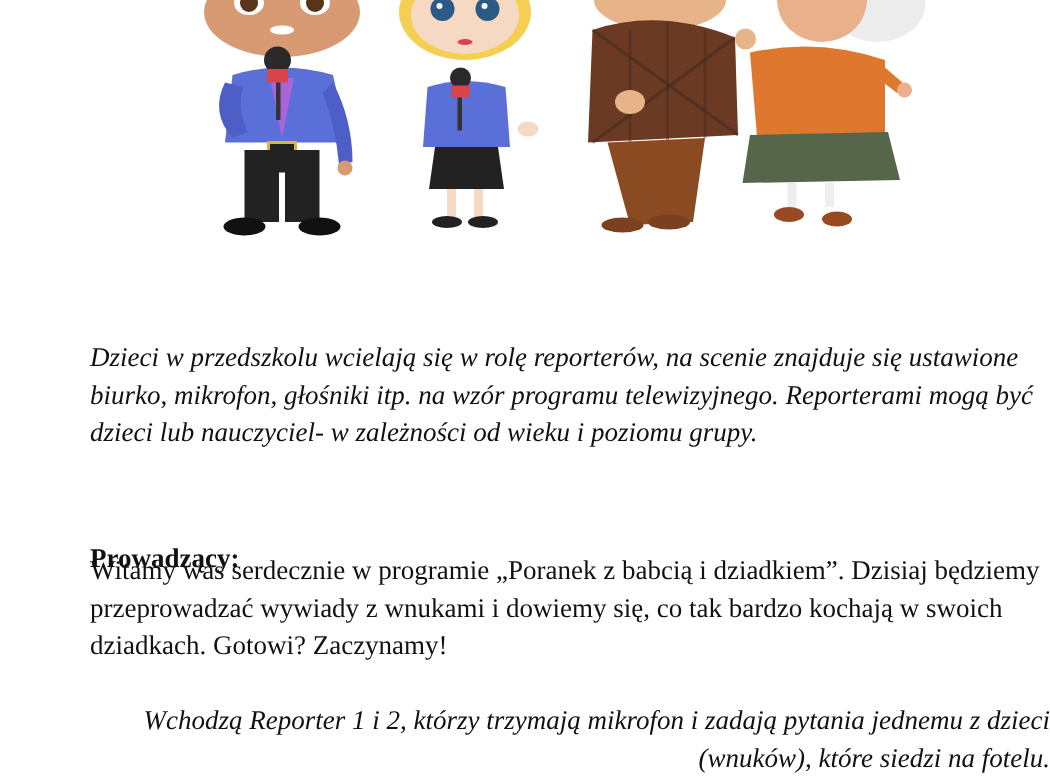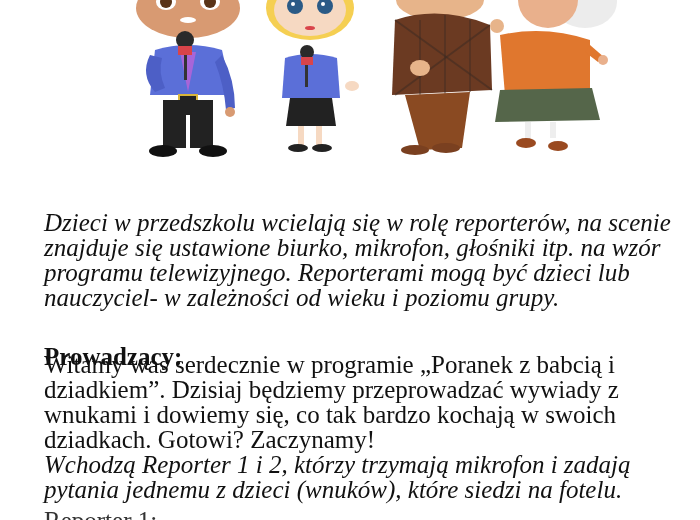--- a/index.html
+++ b/index.html
@@ -2,27 +2,27 @@
 <html><head>
 <meta charset="utf-8">
 <style>
   html, body { margin:0; padding:0; }
   body {
     width:700px; height:520px; overflow:hidden; background:#ffffff;
     font-family:"Liberation Serif", serif; color:#111;
     position:relative;
   }
   .illustration { position:absolute; left:0; top:0; width:700px; height:165px; }
-  .text-block { position:absolute; left:44px; width:640px; font-size:25px; line-height:25px; margin:0; }
+  .text-block { position:absolute; left:44px; width:640px; font-size:18px; line-height:25px; margin:16px; }
   .italic { font-style:italic; }
   .bold { font-weight:bold; }
   .p1 { top:210px; }
   .h1 { top:344px; }
   .p2 { top:352px; }
-  .p3 { top:452px; }
+  .p3 { top:452px;text-align:right; }
   .cut { top:508px; color:#333; height:12px; overflow:hidden; }
 </style>
 </head>
 <body>
 
 <div class="illustration">
   <svg width="700" height="165" viewBox="0 0 700 165">
 
     <g>
       <ellipse cx="188" cy="8" rx="52" ry="30" fill="#d89a72"></ellipse>

